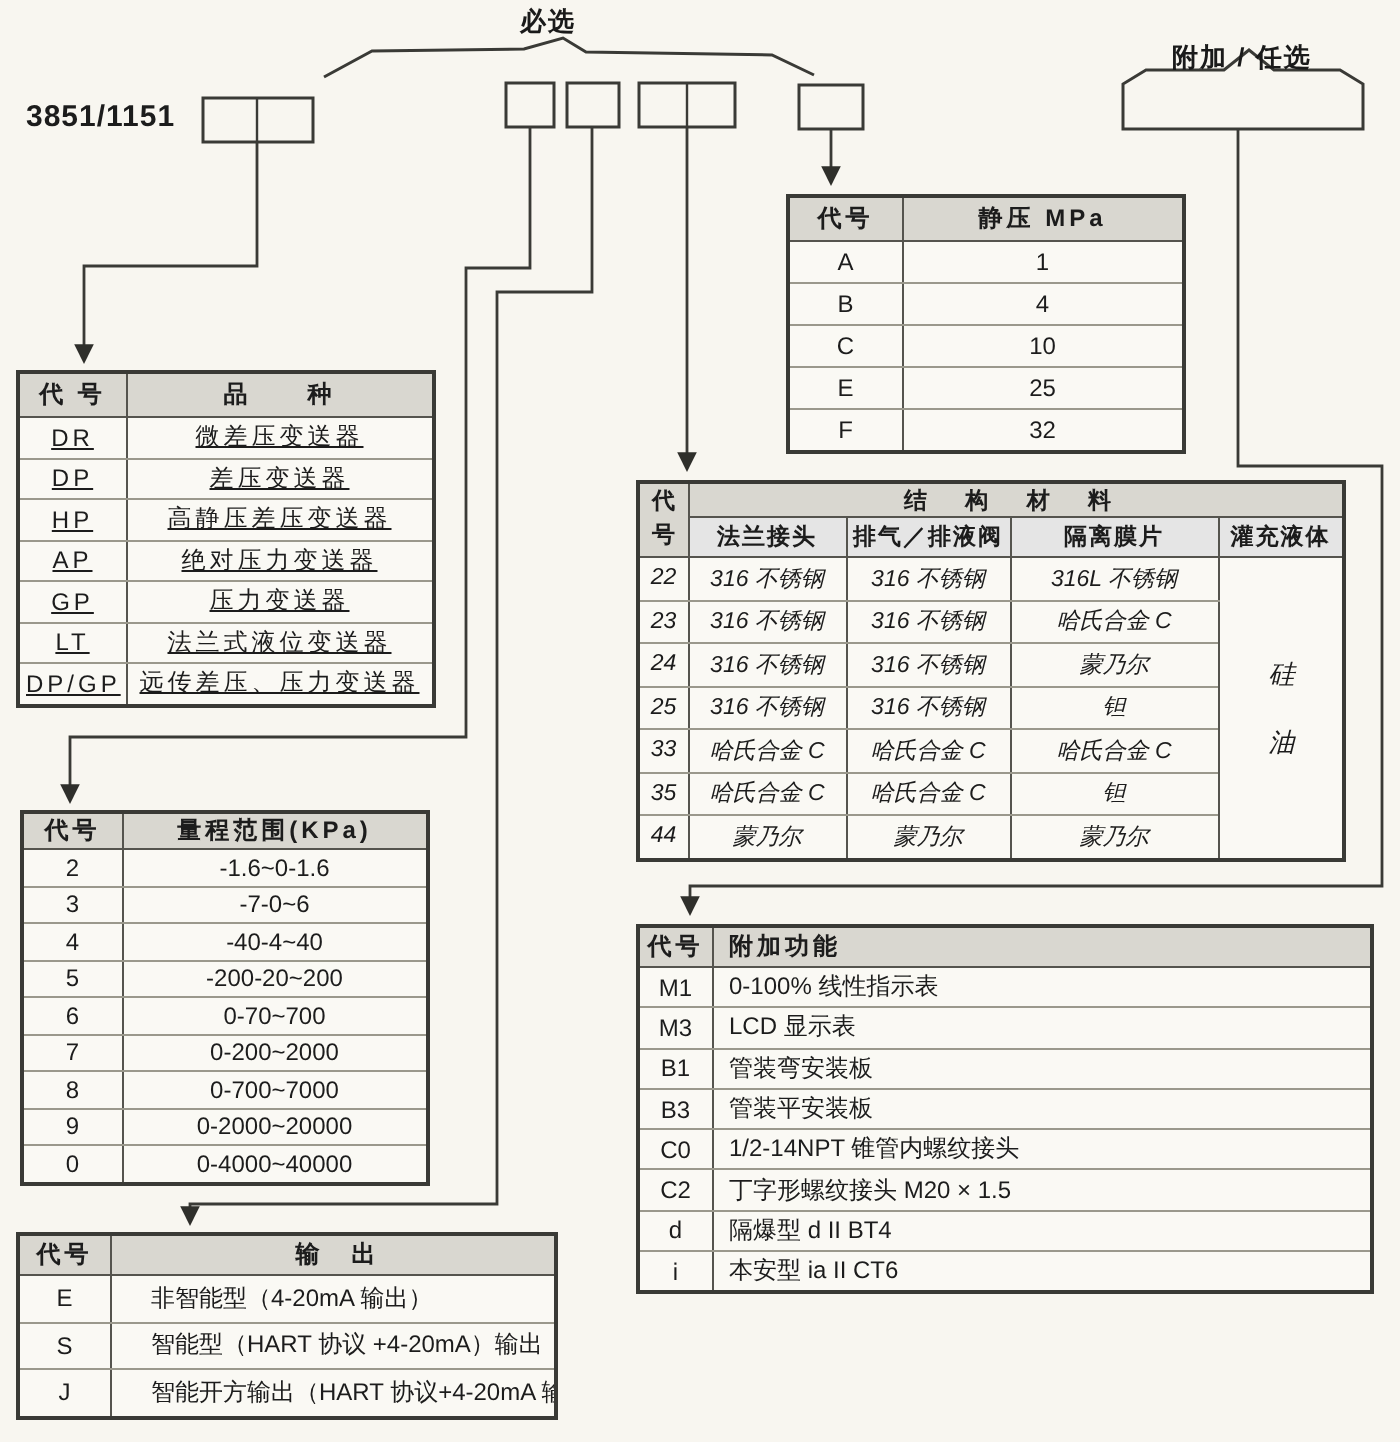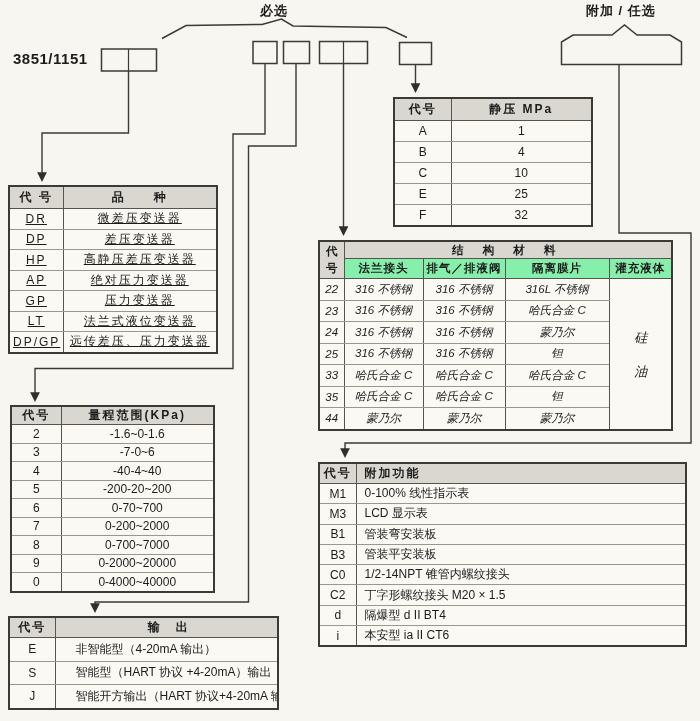--- a/index.html
+++ b/index.html
@@ -59,21 +59,21 @@
   #t-pinzhong td{height:19.5px;text-decoration:underline;}
   #t-pinzhong th{height:21px;}
 
   #t-jingya{left:393px;top:97px;width:200px;}
   #t-jingya td{height:20px;}
   #t-jingya th{height:21px;}
 
   #t-jiegou{left:318px;top:240px;width:353px;font-size:11.5px;}
   #t-jiegou td{height:20.5px;font-style:italic;}
   #t-jiegou th.grp{height:16px;letter-spacing:8px;}
-  #t-jiegou th.sub{height:19px;letter-spacing:1px;background:#86efac;}
+  #t-jiegou th.sub{height:19px;letter-spacing:1px;background:#e5e5e5;}
   #t-jiegou th.code{white-space:pre-line;line-height:17px;letter-spacing:0;}
   #t-jiegou td.fill-cell{
     writing-mode:vertical-rl;
     text-orientation:upright;
     letter-spacing:34px;
     vertical-align:middle;
     text-align:center;
     font-size:13px;
     border-left:1px solid #55544e;
   }
@@ -118,21 +118,21 @@
 
     <polyline points="128.5,71 128.5,133 42,133 42,180" fill="none" stroke="#3a3a36" stroke-width="1.4" marker-end="url(#arrow)"></polyline>
     <polyline points="265,63.5 265,134 233,134 233,368.5 35,368.5 35,400" fill="none" stroke="#3a3a36" stroke-width="1.4" marker-end="url(#arrow)"></polyline>
     <polyline points="296,63.5 296,146 248.5,146 248.5,602 95,602 95,611" fill="none" stroke="#3a3a36" stroke-width="1.4" marker-end="url(#arrow)"></polyline>
     <polyline points="343.5,63.5 343.5,234" fill="none" stroke="#3a3a36" stroke-width="1.4" marker-end="url(#arrow)"></polyline>
     <polyline points="415.5,64.5 415.5,91" fill="none" stroke="#3a3a36" stroke-width="1.4" marker-end="url(#arrow)"></polyline>
     <polyline points="619,64.5 619,233 691,233 691,443 345,443 345,456" fill="none" stroke="#3a3a36" stroke-width="1.4" marker-end="url(#arrow)"></polyline>
   </svg>
 
   <div class="label" id="required-label" style="left:260px;top:2px;">必选</div>
-  <div class="label" id="optional-label" style="left:586px;top:2px;">附加 / 任选</div>
+  <div class="label" id="optional-label" style="left:586px;top:20px;">附加 / 任选</div>
   <div id="model-label">3851/1151</div>
 
   <table class="doc-table cjk" id="t-pinzhong">
     <colgroup>
         <col style="width:54px">
         <col>
       </colgroup>
     <thead>
       <tr>
         <th>代 号</th>

